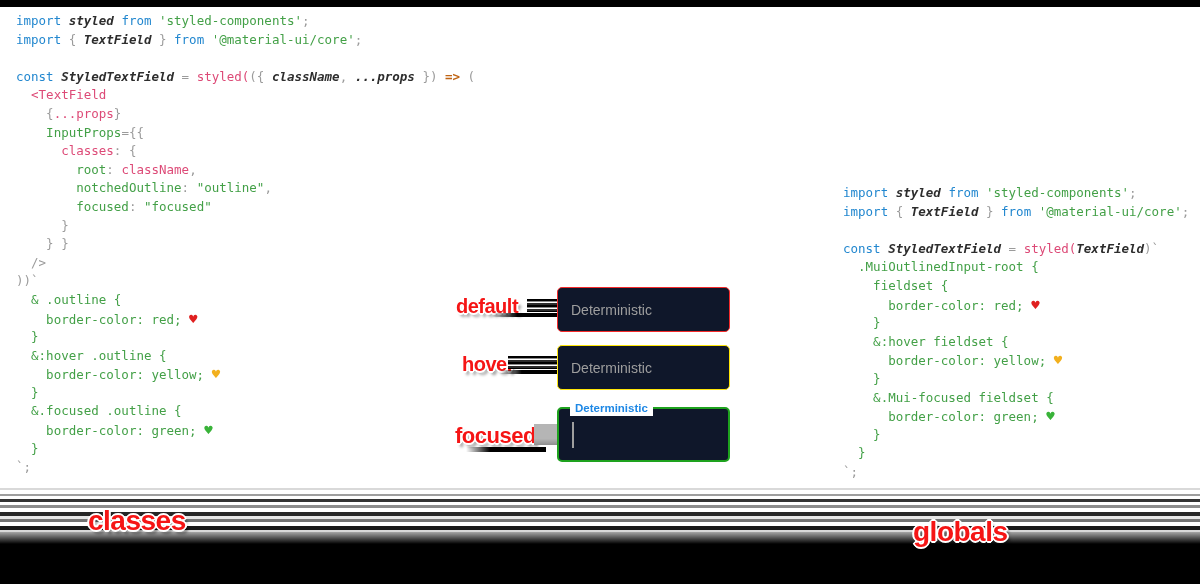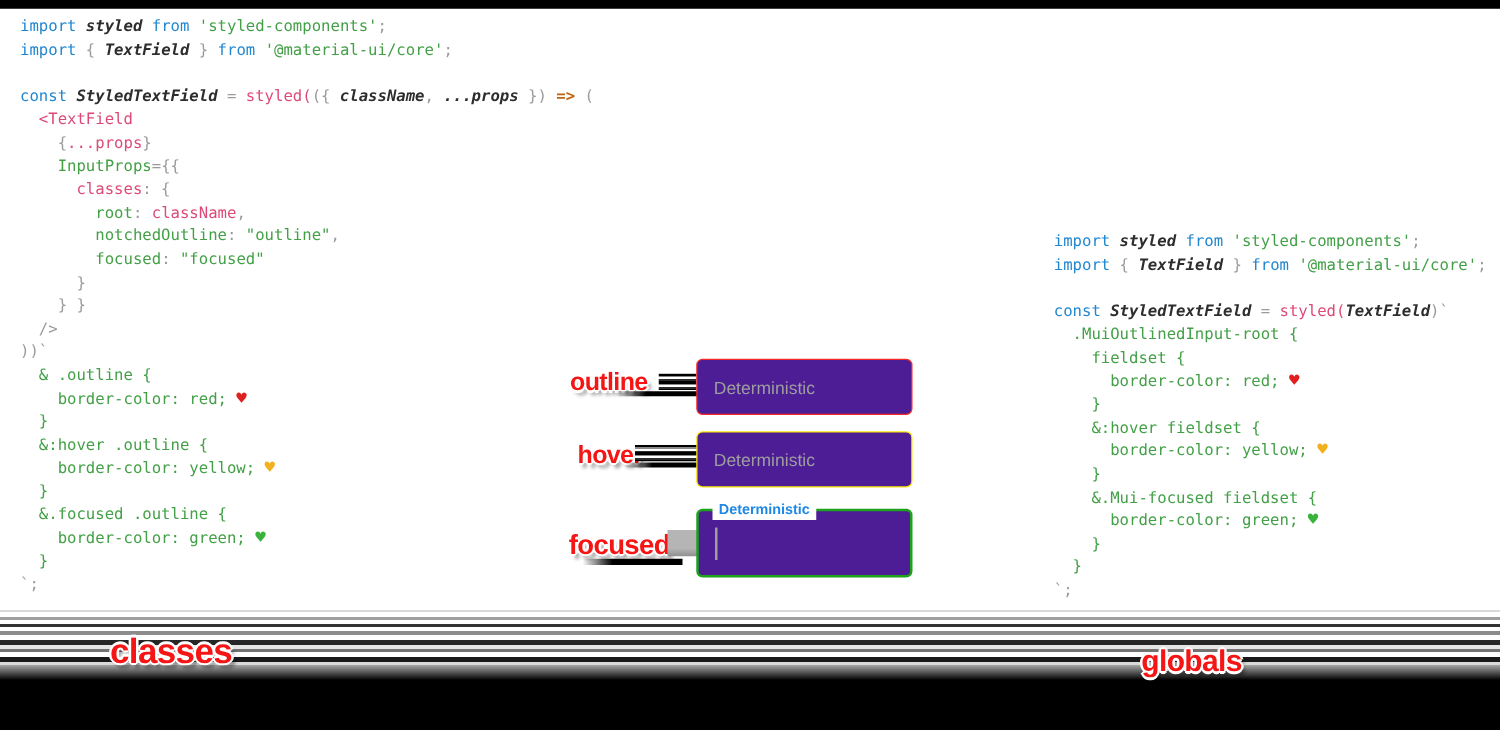--- a/index.html
+++ b/index.html
@@ -26,39 +26,39 @@
 
   
   .annot{position:absolute;color:var(--annot-red);font-weight:bold;letter-spacing:-0.5px;
          text-shadow:-2px 0 0 #fff,2px 0 0 #fff,0 -2px 0 #fff,0 2px 0 #fff,
                      -1px -1px 0 #fff,1px -1px 0 #fff,-1px 1px 0 #fff,1px 1px 0 #fff,
                      3px 4px 3px rgba(0,0,0,.4);}
   .annot-default{left:456px;top:295px;font-size:20px;}
   .annot-hover{left:462px;top:353px;font-size:20px;}
   .annot-focused{left:455px;top:423px;font-size:22px;}
   .annot-classes{left:88px;top:505px;font-size:28px;}
-  .annot-globals{left:913px;top:516px;font-size:24px;}
+  .annot-globals{left:913px;top:516px;font-size:28px;}
 
   
   .stroke{position:absolute;background:repeating-linear-gradient(180deg,
           #000 0 2px,#8a8a8a 2px 3px,#fff 3px 4.5px,#2c2c2c 4.5px 6px);}
   .stroke-default{left:527px;top:299px;width:30px;height:13px;}
   .stroke-hover{left:508px;top:356px;width:50px;height:13px;}
   .stroke-focused{left:534px;top:424px;width:24px;height:21px;
           background:linear-gradient(180deg,#b5b5b5 0 70%,#8f8f8f 100%);}
   .under{position:absolute;height:4px;}
   .under-default{left:492px;top:313px;width:72px;
           background:linear-gradient(90deg,rgba(0,0,0,0),#000 35%);}
   .under-hover{left:500px;top:370px;width:62px;
           background:linear-gradient(90deg,rgba(0,0,0,0),#000 35%);}
   .under-focused{left:466px;top:447px;width:80px;height:5px;
           background:linear-gradient(90deg,rgba(0,0,0,0),#000 30%);}
 
   
-  .tf{position:absolute;left:557px;width:173px;box-sizing:border-box;background:#4c1d95;
+  .tf{position:absolute;left:557px;width:173px;box-sizing:border-box;background:#0f172a;
       border-radius:5px;display:flex;align-items:center;}
   .tf-default{top:287px;height:45px;border:1.6px solid var(--border-default);}
   .tf-hover{top:345px;height:45px;border:1.6px solid var(--border-hover);}
   .tf-focused{top:407px;height:55px;border:2px solid var(--border-focused);align-items:flex-start;}
   .ph{padding-left:13px;font-size:14px;color:var(--placeholder-gray);}
   .tf-legend{position:absolute;top:-9px;left:11px;background:#fff;padding:0 5px;
       font-size:11.5px;font-weight:600;color:var(--legend-blue);line-height:16px;}
   .caret{position:absolute;left:13px;top:13px;width:2px;height:26px;
       background:var(--placeholder-gray);}
 
@@ -77,21 +77,21 @@
 </head>
 <body>
 
 <div class="page">
 
   <div class="top-bar"></div>
 
   <div class="code code-left" id="code-left"><div class="code-line"><span class="tok-kw">import </span><span class="tok-id">styled </span><span class="tok-kw">from </span><span class="tok-grn">'styled-components'</span><span class="tok-pun">;</span></div><div class="code-line"><span class="tok-kw">import </span><span class="tok-pun">{ </span><span class="tok-id">TextField</span><span class="tok-pun"> } </span><span class="tok-kw">from </span><span class="tok-grn">'@material-ui/core'</span><span class="tok-pun">;</span></div><div class="code-line">&nbsp;</div><div class="code-line"><span class="tok-kw">const </span><span class="tok-id">StyledTextField</span><span class="tok-pun"> = </span><span class="tok-pnk">styled(</span><span class="tok-pun">({ </span><span class="tok-id">className</span><span class="tok-pun">, </span><span class="tok-id">...props</span><span class="tok-pun"> }) </span><span class="tok-arr">=&gt;</span><span class="tok-pun"> (</span></div><div class="code-line"><span class="tok-pun">  </span><span class="tok-pnk">&lt;TextField</span></div><div class="code-line"><span class="tok-pun">    {</span><span class="tok-pnk">...props</span><span class="tok-pun">}</span></div><div class="code-line"><span class="tok-pun">    </span><span class="tok-grn">InputProps</span><span class="tok-pun">={{</span></div><div class="code-line"><span class="tok-pun">      </span><span class="tok-pnk">classes</span><span class="tok-pun">: {</span></div><div class="code-line"><span class="tok-pun">        </span><span class="tok-grn">root</span><span class="tok-pun">: </span><span class="tok-pnk">className</span><span class="tok-pun">,</span></div><div class="code-line"><span class="tok-pun">        </span><span class="tok-grn">notchedOutline</span><span class="tok-pun">: </span><span class="tok-grn">"outline"</span><span class="tok-pun">,</span></div><div class="code-line"><span class="tok-pun">        </span><span class="tok-grn">focused</span><span class="tok-pun">: </span><span class="tok-grn">"focused"</span></div><div class="code-line"><span class="tok-pun">      }</span></div><div class="code-line"><span class="tok-pun">    } }</span></div><div class="code-line"><span class="tok-pun">  /&gt;</span></div><div class="code-line"><span class="tok-pun">))`</span></div><div class="code-line"><span class="tok-grn">  &amp; .outline {</span></div><div class="code-line"><span class="tok-grn">    border-color: red; </span><span class="tok-hr">♥</span></div><div class="code-line"><span class="tok-grn">  }</span></div><div class="code-line"><span class="tok-grn">  &amp;:hover .outline {</span></div><div class="code-line"><span class="tok-grn">    border-color: yellow; </span><span class="tok-hy">♥</span></div><div class="code-line"><span class="tok-grn">  }</span></div><div class="code-line"><span class="tok-grn">  &amp;.focused .outline {</span></div><div class="code-line"><span class="tok-grn">    border-color: green; </span><span class="tok-hg">♥</span></div><div class="code-line"><span class="tok-grn">  }</span></div><div class="code-line"><span class="tok-pun">`;</span></div></div>
   <div class="code code-right" id="code-right"><div class="code-line"><span class="tok-kw">import </span><span class="tok-id">styled </span><span class="tok-kw">from </span><span class="tok-grn">'styled-components'</span><span class="tok-pun">;</span></div><div class="code-line"><span class="tok-kw">import </span><span class="tok-pun">{ </span><span class="tok-id">TextField</span><span class="tok-pun"> } </span><span class="tok-kw">from </span><span class="tok-grn">'@material-ui/core'</span><span class="tok-pun">;</span></div><div class="code-line">&nbsp;</div><div class="code-line"><span class="tok-kw">const </span><span class="tok-id">StyledTextField</span><span class="tok-pun"> = </span><span class="tok-pnk">styled(</span><span class="tok-id">TextField</span><span class="tok-pun">)`</span></div><div class="code-line"><span class="tok-grn">  .MuiOutlinedInput-root {</span></div><div class="code-line"><span class="tok-grn">    fieldset {</span></div><div class="code-line"><span class="tok-grn">      border-color: red; </span><span class="tok-hr">♥</span></div><div class="code-line"><span class="tok-grn">    }</span></div><div class="code-line"><span class="tok-grn">    &amp;:hover fieldset {</span></div><div class="code-line"><span class="tok-grn">      border-color: yellow; </span><span class="tok-hy">♥</span></div><div class="code-line"><span class="tok-grn">    }</span></div><div class="code-line"><span class="tok-grn">    &amp;.Mui-focused fieldset {</span></div><div class="code-line"><span class="tok-grn">      border-color: green; </span><span class="tok-hg">♥</span></div><div class="code-line"><span class="tok-grn">    }</span></div><div class="code-line"><span class="tok-grn">  }</span></div><div class="code-line"><span class="tok-pun">`;</span></div></div>
 
-  <div class="annot annot-default">outline</div>
+  <div class="annot annot-default">default</div>
   <div class="stroke stroke-default"></div>
   <div class="under under-default"></div>
   <div class="tf tf-default">
     <span class="ph">Deterministic</span>
   </div>
 
   <div class="annot annot-hover">hover</div>
   <div class="stroke stroke-hover"></div>
   <div class="under under-hover"></div>
   <div class="tf tf-hover">

